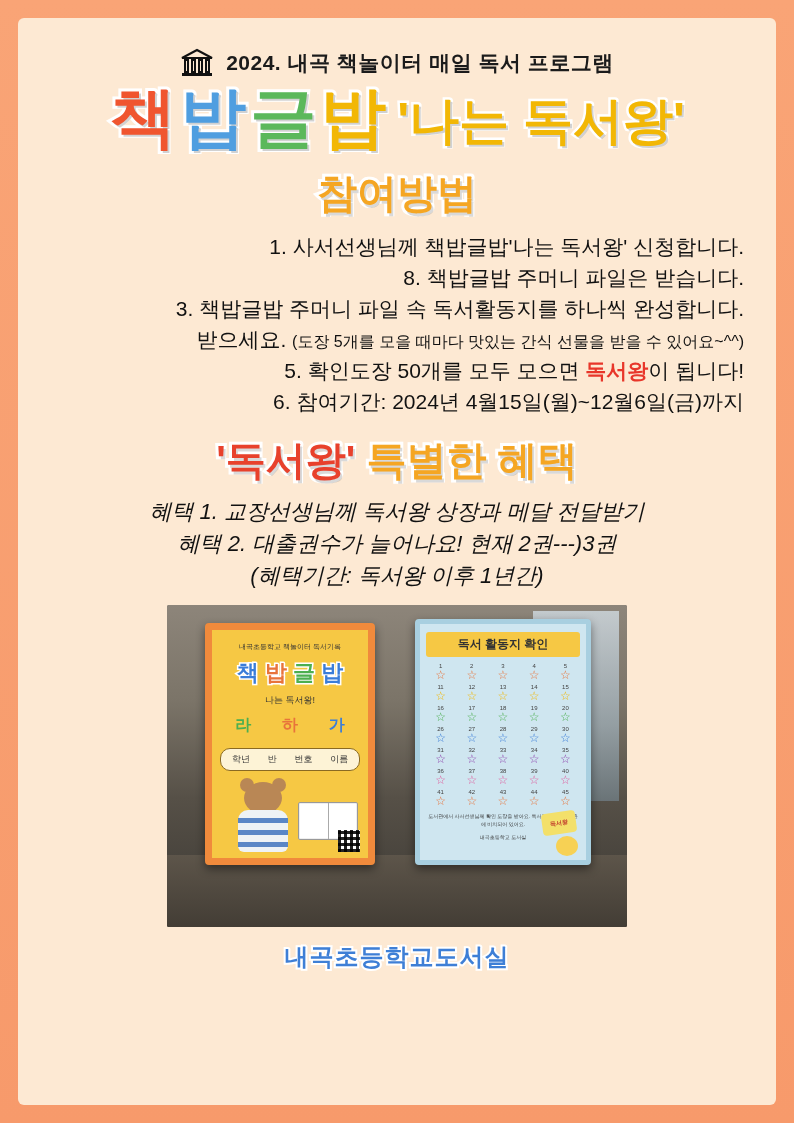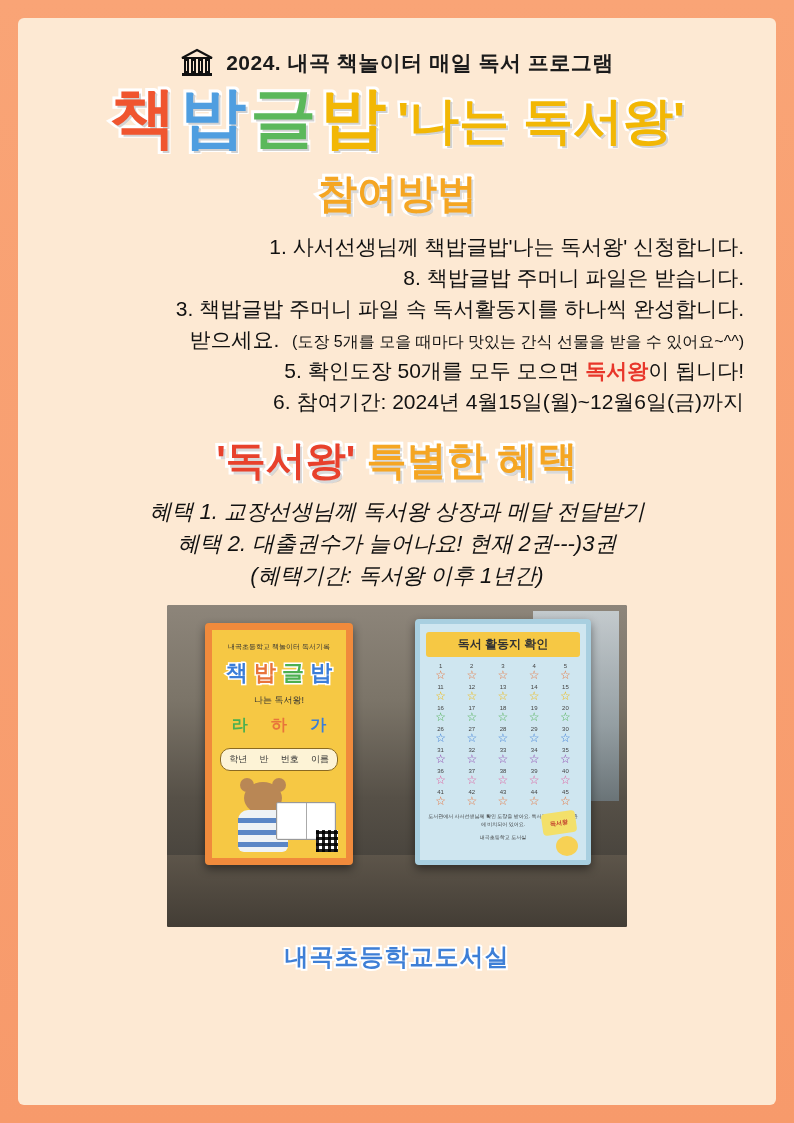--- a/index.html
+++ b/index.html
@@ -109,21 +109,20 @@
     font-size: 21px;
     color: #111;
     line-height: 1.38;
     margin: 2px 0;
     text-align: right;
   }
   .step.indent { text-indent: 8px; }
   .note {
     font-size: 16px;
     color: #111;
-    margin-left: 7px;
   }
   .red { color: #e8362a; font-weight: bold; }
 
   
   .benefits {
     width: 100%;
     margin-top: 8px;
     text-align: center;
   }
   .benefit {
@@ -170,21 +169,21 @@
   }
   .card {
     position: absolute;
     bottom: 62px;
     border-radius: 4px;
     box-shadow: 0 4px 10px rgba(0,0,0,0.45);
     box-sizing: border-box;
   }
   .card-left {
     left: 38px;
-    width: 148px; height: 242px;
+    width: 170px; height: 242px;
     background: #f6c844;
     border: 7px solid #f08a3c;
     padding: 10px 8px;
     text-align: center;
   }
   .card-left .cl-top {
     font-size: 7px; color: #333; margin-top: 2px;
   }
   .card-left .cl-title {
     margin-top: 6px;

